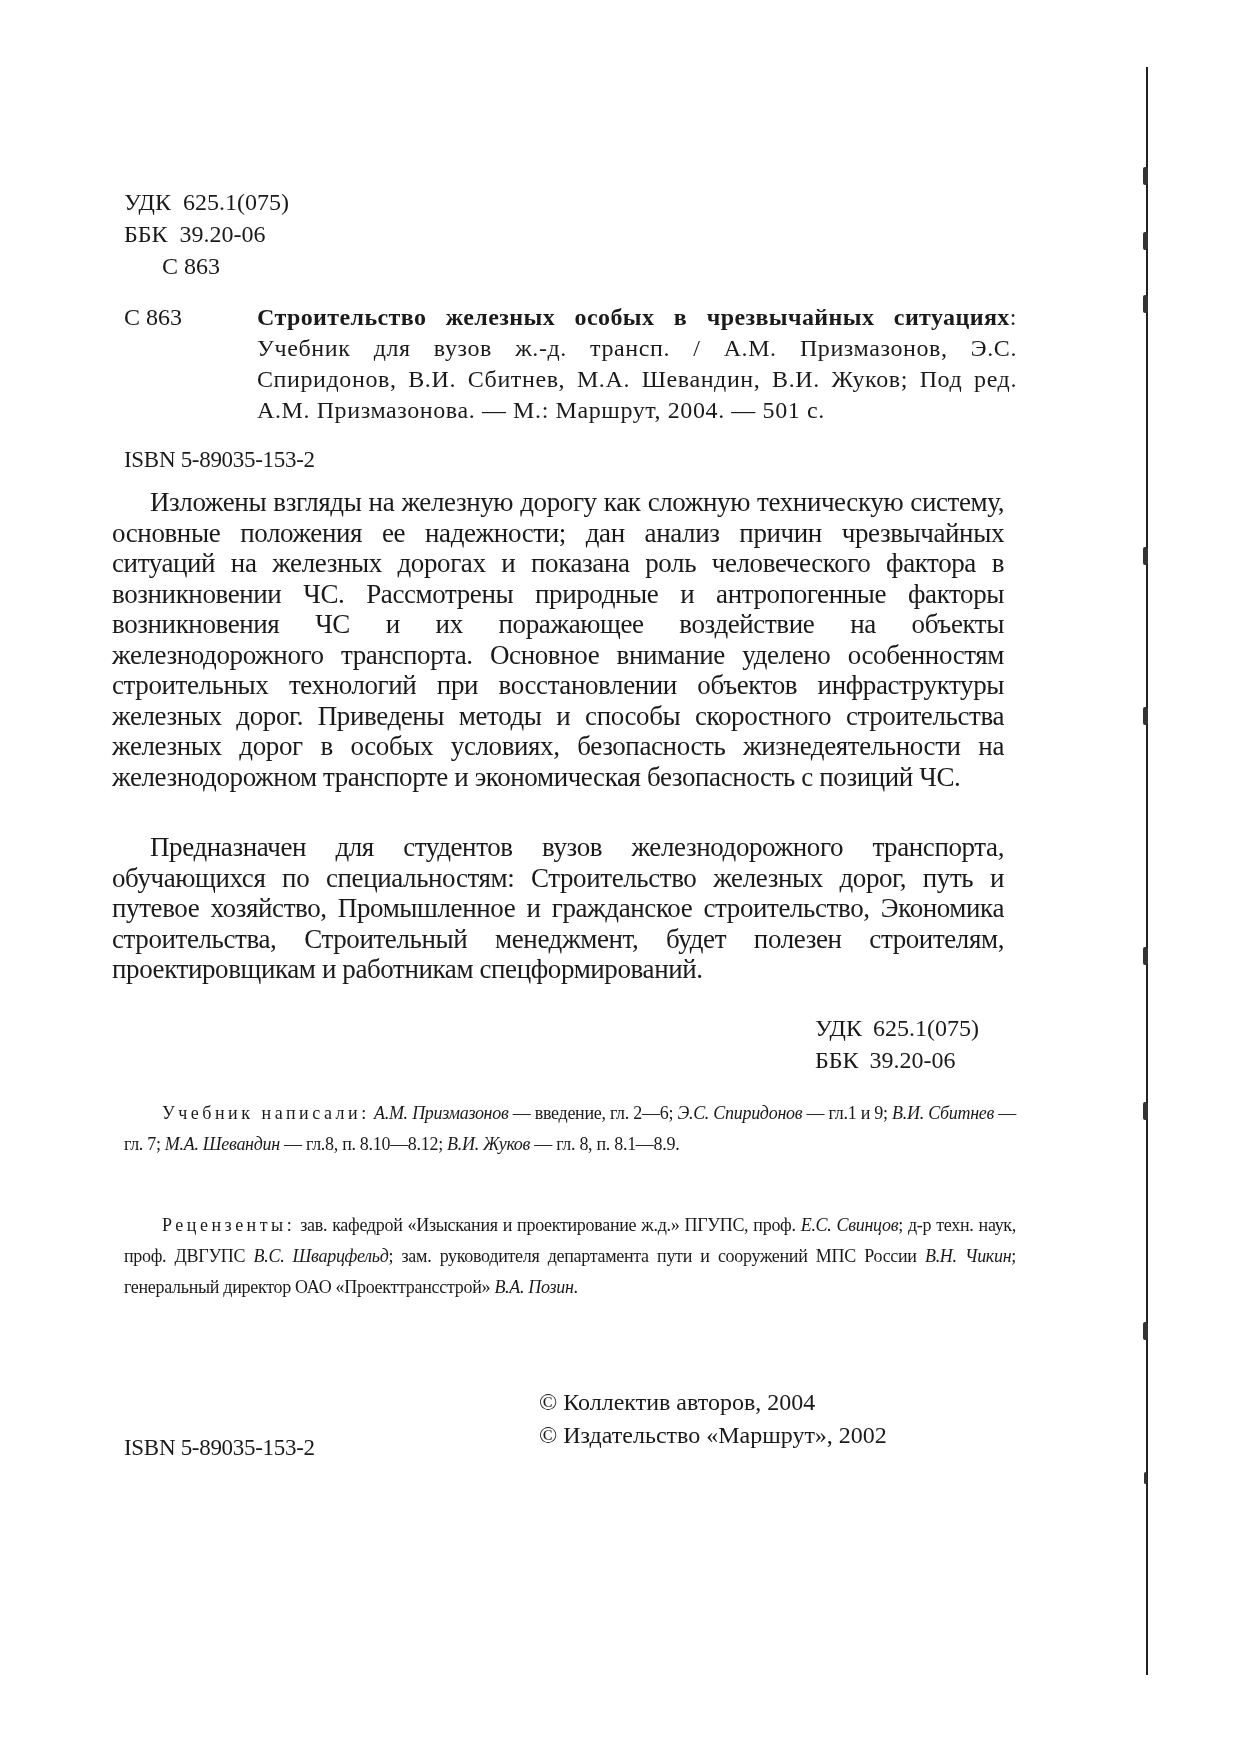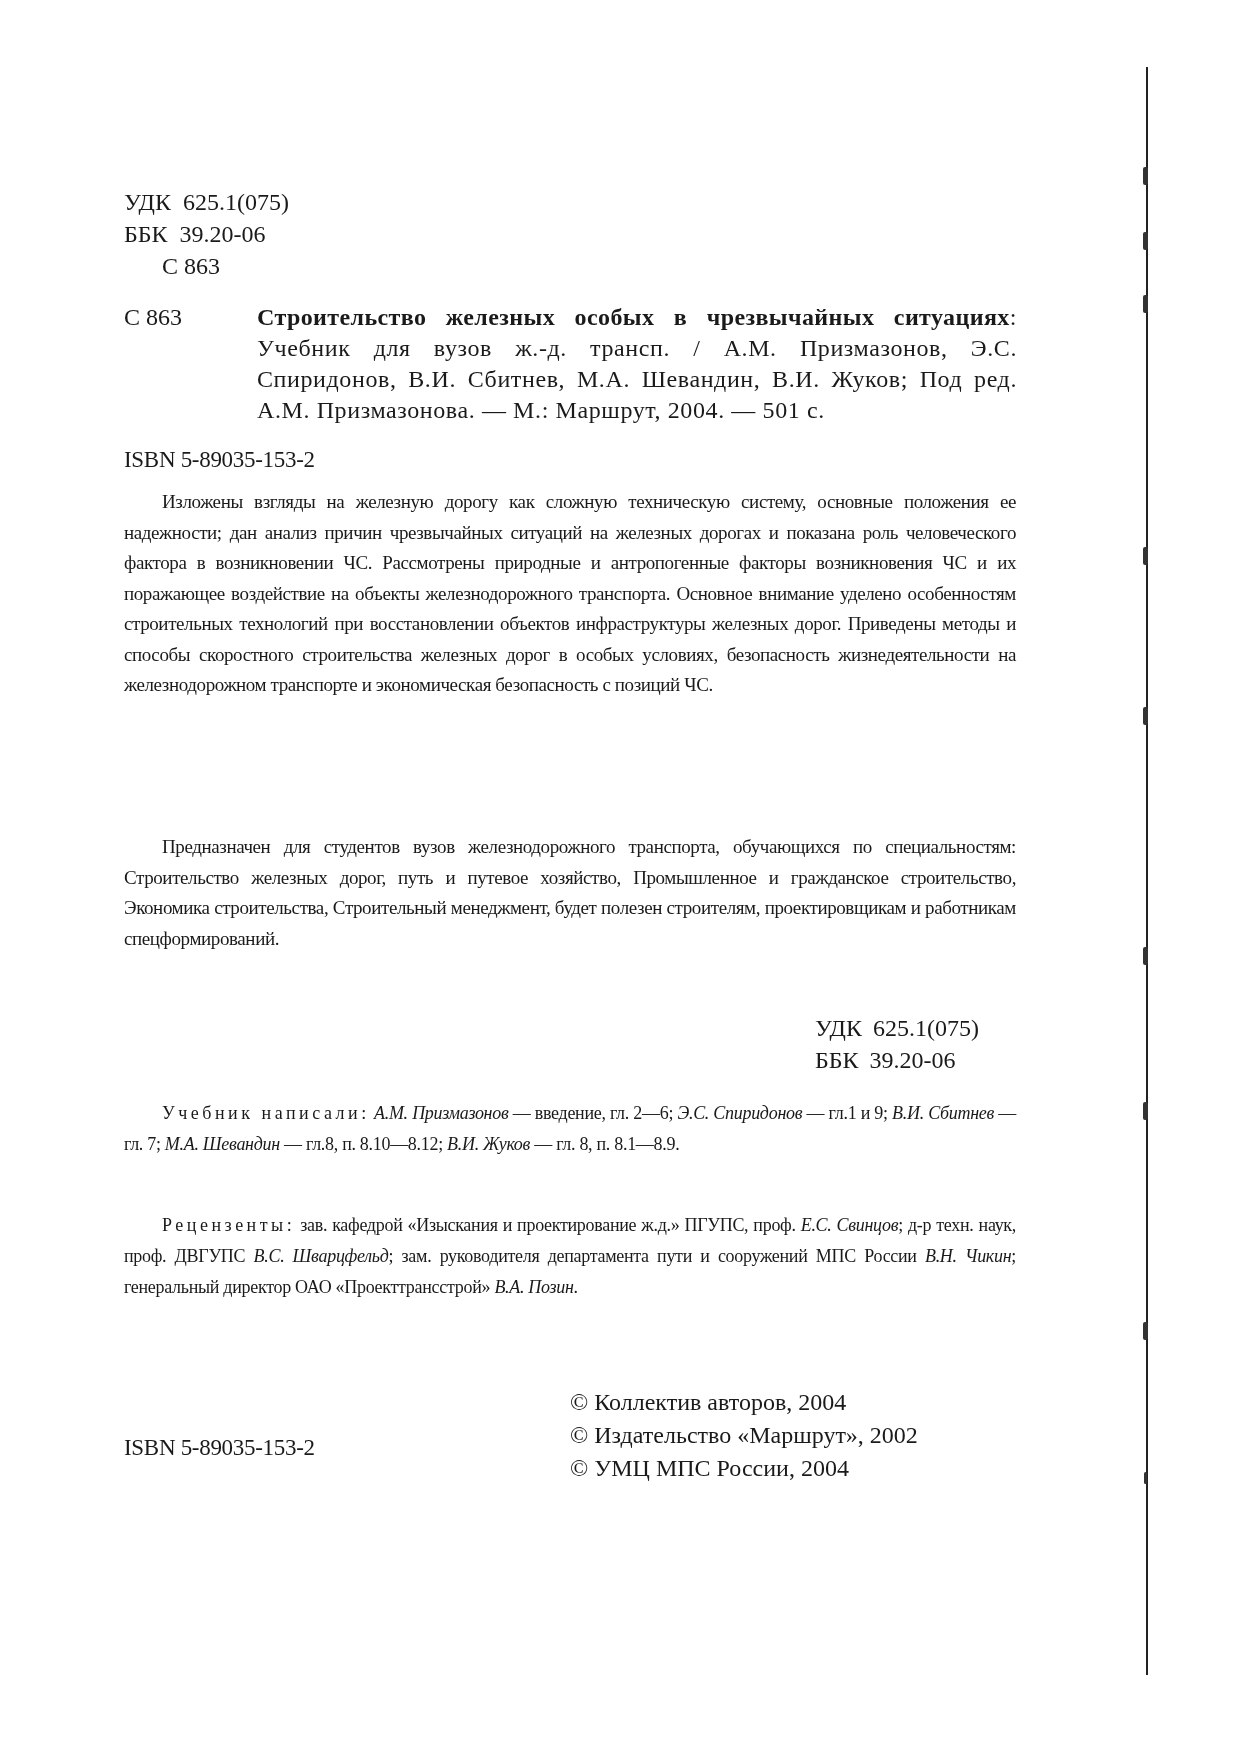--- a/index.html
+++ b/index.html
@@ -51,23 +51,23 @@
       letter-spacing: 0.4px;
     }
     .isbn-top {
       left: 124px;
       top: 444px;
       font-size: 23px;
       line-height: 31px;
       letter-spacing: -0.3px;
     }
     .para {
-      left: 124px;
+      left: 112px;
       width: 892px;
-      font-size: 19px;
+      font-size: 27px;
       line-height: 30.5px;
       text-align: justify;
       text-indent: 38px;
       letter-spacing: -0.4px;
     }
     .para1 { top: 487px; }
     .para2 { top: 832px; }
 
     .udk-right {
       left: 815px;
@@ -91,21 +91,21 @@
     .it { font-style: italic; }
 
     .isbn-bottom {
       left: 124px;
       top: 1432px;
       font-size: 23px;
       line-height: 31px;
       letter-spacing: -0.3px;
     }
     .copyrights {
-      left: 570px;
+      left: 539px;
       top: 1386px;
       font-size: 24px;
       line-height: 33px;
     }
     .copy-line { white-space: nowrap; }
 
     .binding-line {
       left: 1146px;
       top: 67px;
       width: 2px;
@@ -151,21 +151,20 @@
 
   <div class="abs credits credits1"><span class="spaced">Учебник написали:</span> <span class="it">А.М. Призмазонов</span><span> — введение, гл. 2—6; </span><span class="it">Э.С. Спиридонов</span><span> — гл.1 и 9; </span><span class="it">В.И. Сбитнев</span><span> — гл. 7; </span><span class="it">М.А. Шевандин</span><span> — гл.8, п. 8.10—8.12; </span><span class="it">В.И. Жуков</span><span> — гл. 8, п. 8.1—8.9.</span></div>
 
   <div class="abs credits credits2"><span class="spaced">Рецензенты:</span><span> зав. кафедрой «Изыскания и проектирование ж.д.» ПГУПС, проф. </span><span class="it">Е.С. Свинцов</span><span>; д-р техн. наук, проф. ДВГУПС </span><span class="it">В.С. Шварцфельд</span><span>; зам. руководителя департамента пути и сооружений МПС России </span><span class="it">В.Н. Чикин</span><span>; генеральный директор ОАО «Проекттрансстрой» </span><span class="it">В.А. Позин</span><span>.</span></div>
 
   <div class="abs isbn-bottom">ISBN 5-89035-153-2</div>
 
   <div class="abs copyrights">
     <div class="copy-line">© Коллектив авторов, 2004</div>
     <div class="copy-line">© Издательство «Маршрут», 2002</div>
-    <div class="copy-line">© УМЦ МПС России, 2004</div>
   </div>
 
   <div class="abs binding-line">
     <div class="tick" style="top:100px"></div>
     <div class="tick" style="top:165px"></div>
     <div class="tick" style="top:228px"></div>
     <div class="tick" style="top:480px"></div>
     <div class="tick" style="top:640px"></div>
     <div class="tick" style="top:880px"></div>
     <div class="tick" style="top:1035px"></div>

